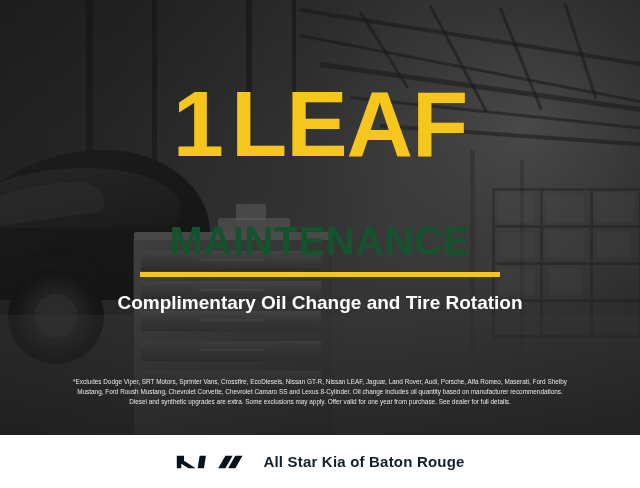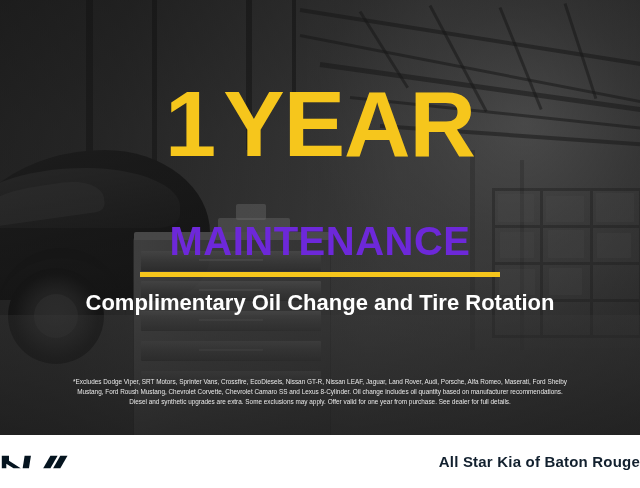--- a/index.html
+++ b/index.html
@@ -298,38 +298,38 @@
   }
   .headline-3 {
     position: absolute;
     left: 0;
     top: 219px;
     width: 640px;
     font-size: 40px;
     line-height: 44px;
     font-weight: bold;
     letter-spacing: 0.5px;
-    color: #6d28d9;
+    color: #14532d;
   }
 
   .divider {
     position: absolute;
     left: 140px;
     top: 272px;
     width: 360px;
     height: 5px;
     background: #F6C61C;
   }
 
   .subhead {
     position: absolute;
     left: 0;
     top: 289px;
     width: 640px;
-    font-size: 22px;
+    font-size: 19px;
     line-height: 27px;
     font-weight: bold;
     color: #ffffff;
   }
   .subhead .line {
     display: block;
   }
 
   .disclaimer {
     position: absolute;
@@ -348,21 +348,21 @@
   
   .footer {
     position: absolute;
     left: 0;
     top: 435px;
     width: 640px;
     height: 53px;
     background: #ffffff;
     display: flex;
     align-items: center;
-    justify-content: space-between;
+    justify-content: center;
   }
   .kia-logo {
     display: block;
     width: 72px;
     height: 20px;
     margin-right: 16px;
   }
   .dealer-name {
     font-size: 15px;
     font-weight: bold;
@@ -434,21 +434,21 @@
       <div class="drawer" style="top:132px"></div>
     </div>
 
     <div class="floor"></div>
     <div class="scrim"></div>
   </div>
 
   <div class="content">
 
     <div class="headline-year">
-      <span class="num">1</span><span>YEAR</span>
+      <span class="num">1</span><span>LEAF</span>
     </div>
 
     <div class="headline-3">MAINTENANCE</div>
 
     <div class="divider"></div>
 
     <div class="subhead">
       <span class="line">Complimentary Oil Change and Tire Rotation</span>
     </div>
 

